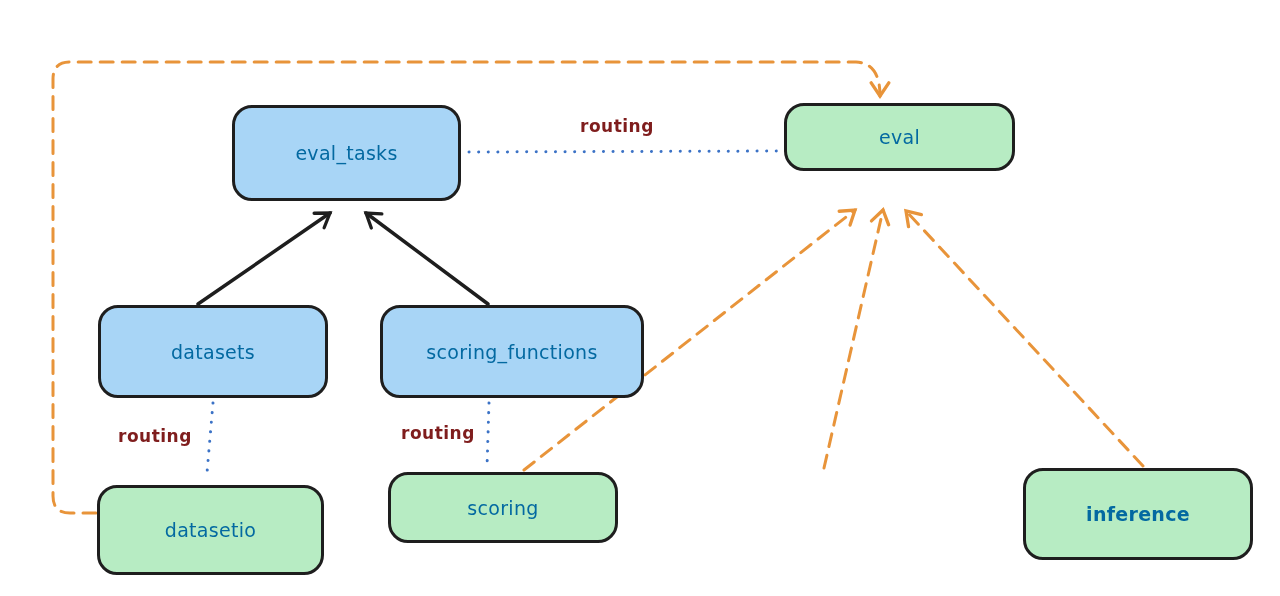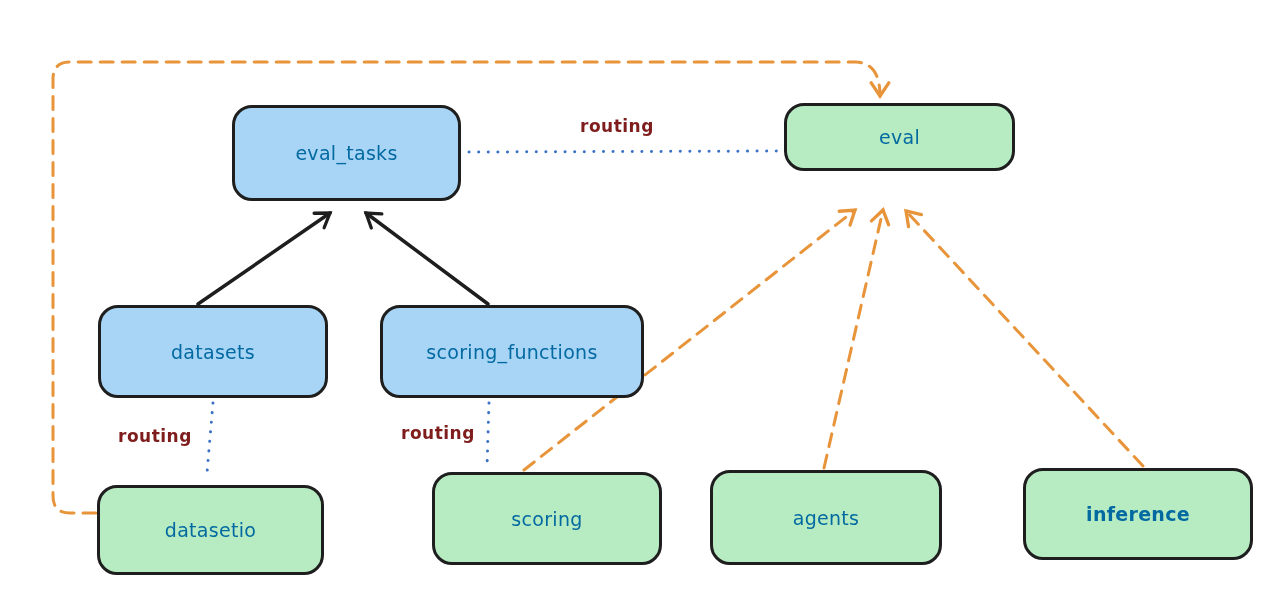--- a/index.html
+++ b/index.html
@@ -87,27 +87,24 @@
   </div>
 
   <div class="node blue" style="left:380px; top:305px; width:264px; height:93px;">
     <span>scoring_functions</span>
   </div>
 
   <div class="node green" style="left:97px; top:477px; width:227px; height:90px;margin-top:8px;">
     <span>datasetio</span>
   </div>
 
-  <div class="node green" style="left:388px; top:472px; width:230px; height:93px;margin-left:44px;">
+  <div class="node green" style="left:388px; top:472px; width:230px; height:71px;">
     <span>scoring</span>
   </div>
 
-  <div class="node green" style="left:710px; top:470px; width:232px; height:95px;">
-    <span>agents</span>
-  </div>
 
   <div class="node green" style="left:1023px; top:468px; width:230px; height:92px;font-weight:bold;">
     <span>inference</span>
   </div>
 
   <div class="edge-label" style="left:580px; top:116px;">routing</div>
 
   <div class="edge-label" style="left:118px; top:426px;">routing</div>
 
   <div class="edge-label" style="left:401px; top:423px;">routing</div>

